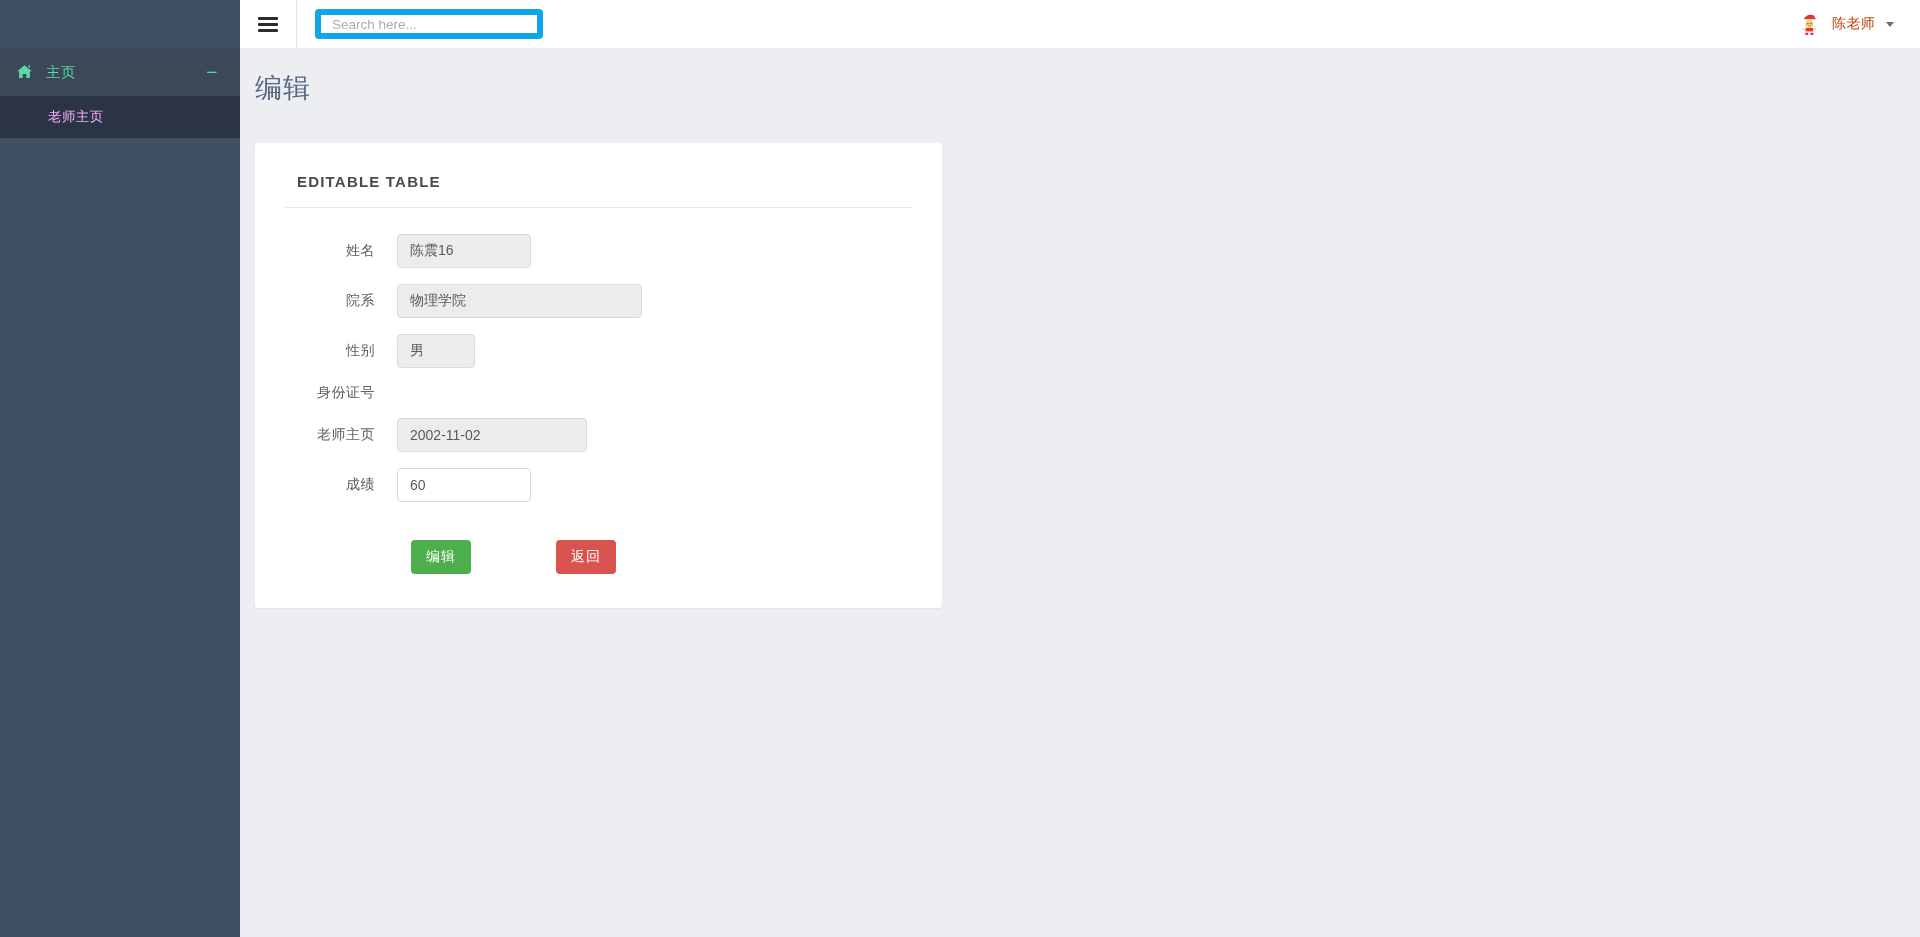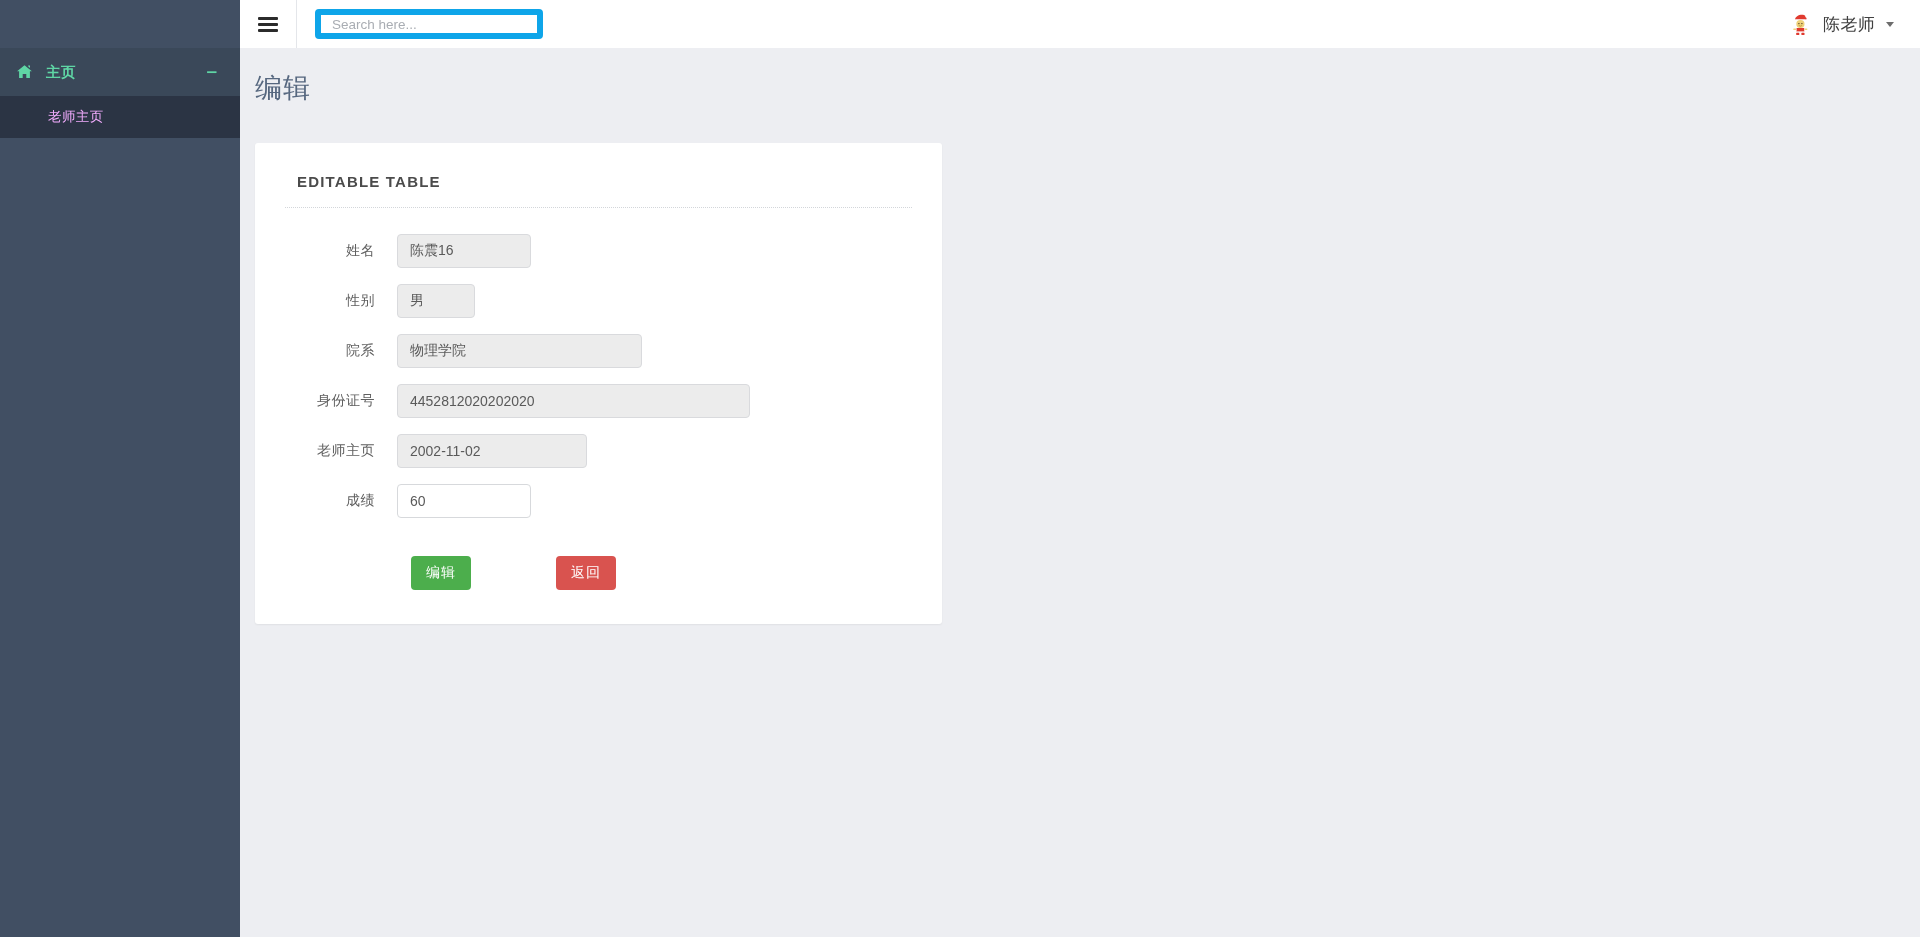--- a/index.html
+++ b/index.html
@@ -27,21 +27,20 @@
   .nav-item {
     position: relative;
     display: flex; align-items: center;
     height: 48px;
     padding: 0 22px 0 16px;
     background: #3a4859;
     color: #5fd6a5;
     font-size: 14.5px;
     cursor: pointer;
     user-select: none;
-    font-weight: bold;
   }
   .nav-item .nav-icon {
     width: 26px; display: inline-flex; align-items: center; justify-content: flex-start;
     color: #5fd6a5; flex: 0 0 26px;
   }
   .nav-item .nav-label { flex: 1 1 auto; padding-left: 4px; letter-spacing: .5px; }
   .nav-item .nav-toggle {
     flex: 0 0 auto; color: #5fd6a5; font-size: 15px; line-height: 1;
     font-family: "DejaVu Sans", sans-serif;
   }
@@ -98,21 +97,21 @@
   }
   .user-menu {
     display: flex; align-items: center; gap: 9px;
     cursor: pointer; height: 48px; padding: 0 4px;
   }
   .avatar {
     width: 26px; height: 26px;
     display: block;
   }
   .user-name {
-    font-size: 17px; color: #404040; letter-spacing: .3px;
+    font-size: 14px; color: #c2410c; letter-spacing: .3px;
   }
   .caret {
     width: 0; height: 0;
     border-left: 4.5px solid transparent;
     border-right: 4.5px solid transparent;
     border-top: 5px solid #6d6d6d;
     margin-left: 2px;
   }
 
   
@@ -279,32 +278,31 @@
       <hr class="card-divider">
 
       <form class="form">
 
         <div class="form-row">
           <label class="form-label">姓名</label>
           <input class="form-control w-name" type="text" disabled="" value="陈震16" style="">
         </div>
 
         <div class="form-row">
+          <label class="form-label">院系</label>
+          <input class="form-control w-dept" type="text" disabled="" value="物理学院" style="">
+        </div>
+
+        <div class="form-row">
           <label class="form-label">性别</label>
           <input class="form-control w-sex" type="text" disabled="" value="男" style="">
         </div>
 
         <div class="form-row">
-          <label class="form-label">院系</label>
-          <input class="form-control w-dept" type="text" disabled="" value="物理学院" style="">
-        </div>
-
-        <div class="form-row">
           <label class="form-label">身份证号</label>
-          <input class="form-control w-id" type="text" disabled="" value="4452812020202020" style="">
         </div>
 
         <div class="form-row">
           <label class="form-label">老师主页</label>
           <input class="form-control w-birth" type="text" disabled="" value="2002-11-02" style="">
         </div>
 
         <div class="form-row">
           <label class="form-label">成绩</label>
           <input class="form-control editable w-score" type="text" value="60" style="">

